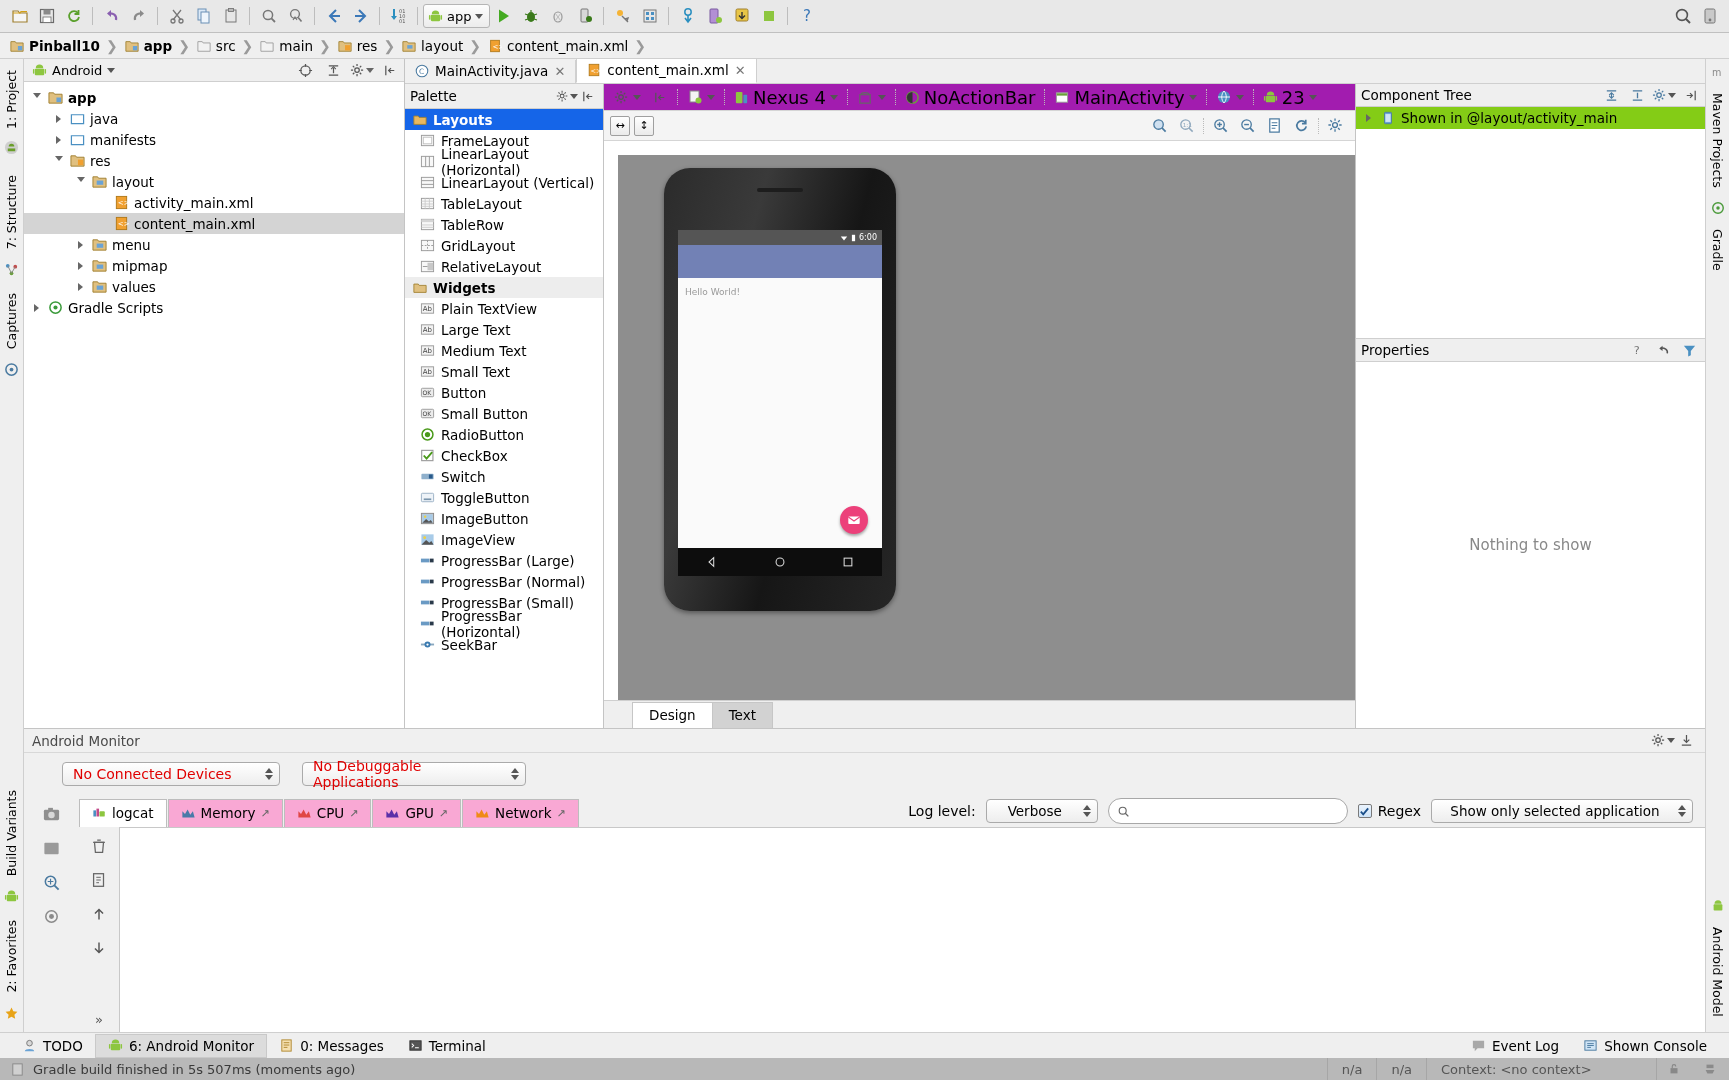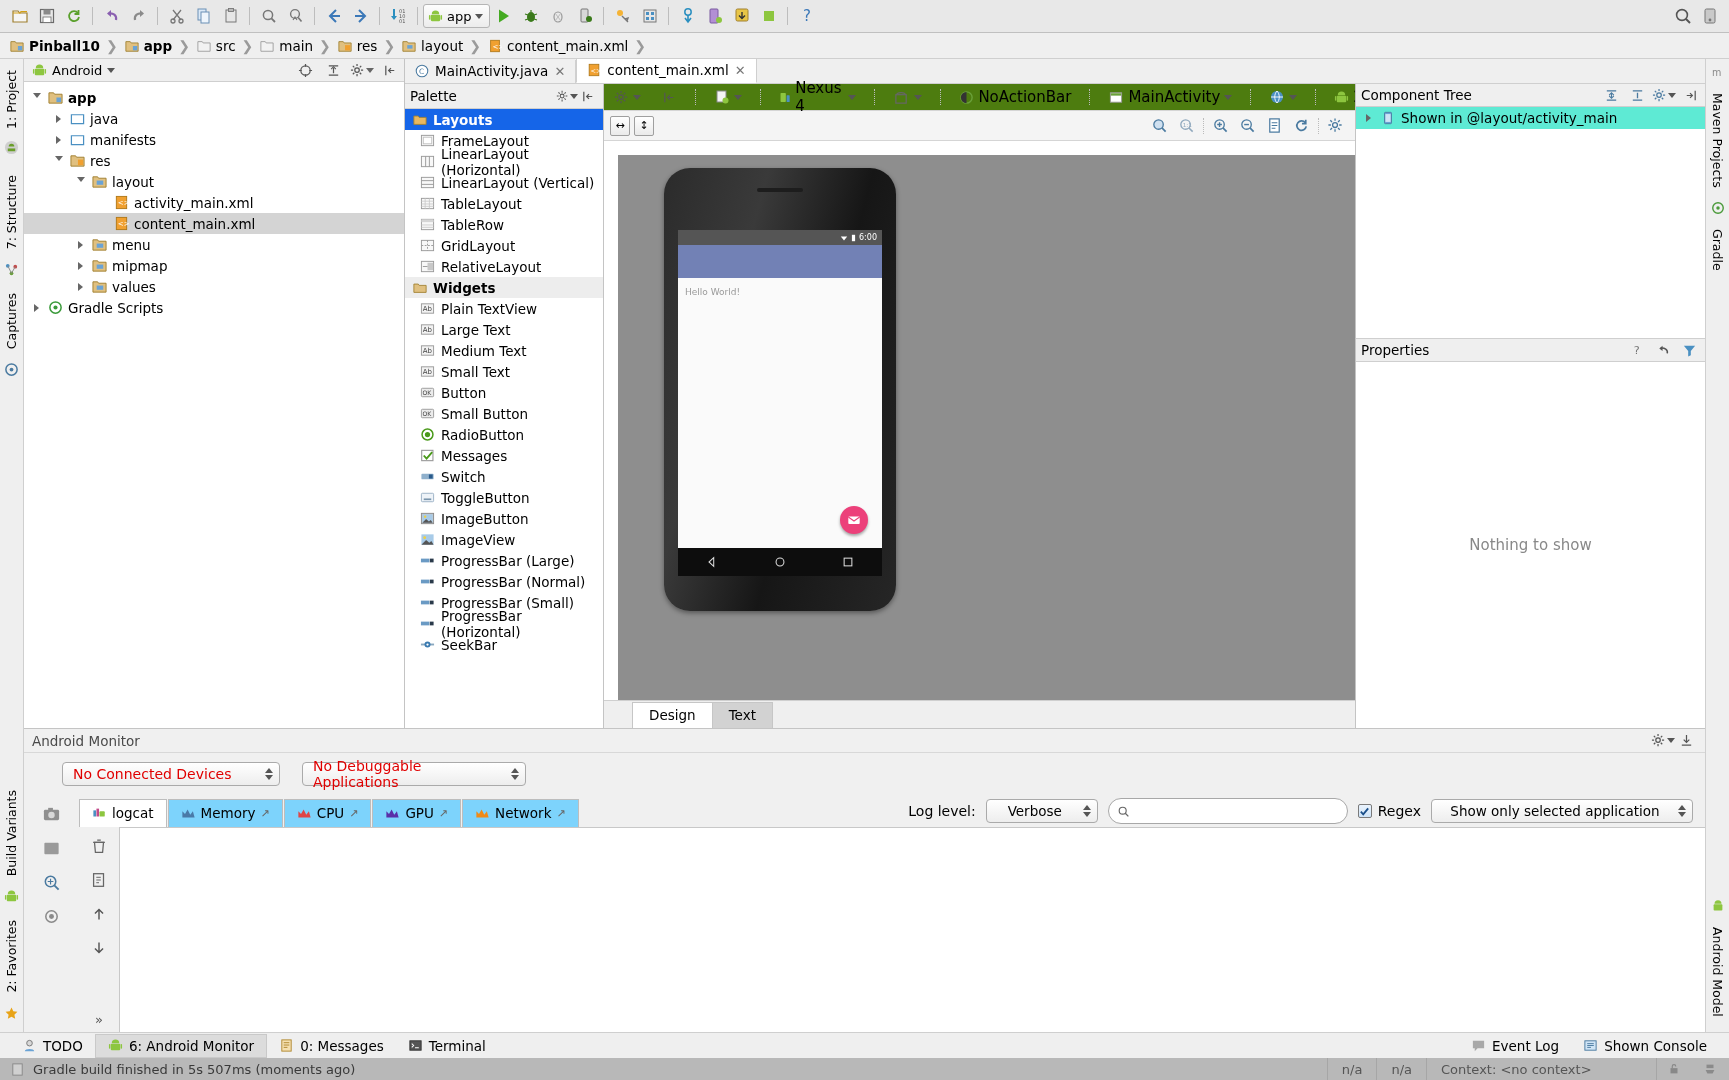--- a/index.html
+++ b/index.html
@@ -92,22 +92,22 @@
     display:flex; align-items:center; padding: 0 5px; flex: 0 0 25px; font-size: 13.5px;}
   .pal-list { flex: 1; overflow: hidden; }
   .pal-cat { height: 21px; display:flex; align-items:center; gap:6px; padding-left: 8px;
      font-weight: bold; font-size: 13.5px; }
   .pal-cat.sel { background: #1565e8; color:#fff; }
   .pal-cat.plain { background: #ededed; }
   .pal-item { height: 21px; display:flex; align-items:center; gap:6px; padding-left: 15px; font-size:13.5px; }
 
   
   .design { flex: 1; display: flex; flex-direction: column; min-width: 0; background:#fff; }
-  .design-tb { height: 27px; background: #4d7c0f; border-bottom: 1px solid #d5d5d5;
-     display:flex; align-items:center; gap: 9px; padding: 0 4px; flex: 0 0 27px; font-size:15px;}
+  .design-tb { height: 27px; background: #a21caf; border-bottom: 1px solid #d5d5d5;
+     display:flex; align-items:center; gap: 0; padding: 0 4px; flex: 0 0 27px; font-size:18px;}
   .dtb-item { display:flex; align-items:center; gap:4px; padding: 0 6px; height: 21px; }
   .dtb-sep { width:1px; height:16px; background:#c5c5c5; margin: 0 3px; border-left: 1px dotted #bbb; background: none; }
   .design-tb2 { height: 30px; background: #f4f4f4; border-bottom: 1px solid #d5d5d5;
      display:flex; align-items:center; padding: 0 6px; flex: 0 0 30px; }
   .sq-btn { width:20px;height:20px;border:1px solid #9f9f9f;border-radius:2px;background:linear-gradient(#fff,#eaeaea);
      display:flex;align-items:center;justify-content:center;margin-right:4px;font-size:11px;}
   .canvas { flex: 1; background: #fff; position: relative; padding: 14px 0 0 14px; overflow: hidden;}
   .canvas-inner { width: 100%; height: 100%; background: #8e8e8e; position: relative; }
   .tabs-bottom { height: 28px; background: #efefef; border-top: 1px solid #cfcfcf;
      display:flex; align-items:flex-end; padding-left: 28px; flex: 0 0 28px; }
@@ -159,21 +159,21 @@
   .spin i.dn { border-top:5px solid #555; }
 
   .mon-main { flex: 1; display:flex; min-height: 0; }
   .mon-gutter { width: 55px; flex: 0 0 55px; background:#f0f0f0; display:flex; flex-direction:column;
      align-items:center; padding-top: 6px; gap: 8px; }
   .g-btn { width: 26px; height: 26px; display:flex; align-items:center; justify-content:center;
      border:1px solid transparent; border-radius:3px;}
   .mon-content { flex: 1; display:flex; flex-direction:column; min-width:0; }
   .lc-tabs { height: 32px; display:flex; align-items:flex-end; flex: 0 0 32px; background:#f0f0f0; }
   .lc-tab { display:flex; align-items:center; gap:5px; padding: 5px 12px 6px; font-size:13.5px;
-     background:#7dd3fc; border:1px solid #bdbdbd; border-bottom:none; margin-right:1px; }
+     background:#f9a8d4; border:1px solid #bdbdbd; border-bottom:none; margin-right:1px; }
   .lc-tab.active { background:#fff; }
   .lc-right { flex:1; display:flex; align-items:center; justify-content:flex-end; gap: 10px; padding: 0 12px 3px 0;}
   .sel-combo { height: 24px; border:1px solid #aaa; border-radius:4px;
      background:linear-gradient(#fff,#ededed); display:flex; align-items:center; gap:10px;
      padding: 0 6px 0 10px; font-size:13.5px; }
   .search-pill { height: 26px; width: 240px; border:1px solid #a8a8a8; border-radius: 13px; background:#fff;
      display:flex; align-items:center; padding: 0 8px; gap:5px; }
   .cbx { width:14px;height:14px;border:1px solid #7a7a7a;border-radius:2px;
      background:linear-gradient(#eaf3fd,#cfe4f8); display:flex;align-items:center;justify-content:center;}
   .log-area { flex: 1; background:#fff; border-top:1px solid #c8c8c8; border-left:1px solid #c8c8c8;}
@@ -854,21 +854,21 @@
                     </span>
                     <span>RadioButton</span>
                   </div>
                   <div class="pal-item">
                     <span style="display: flex;">
                       <svg width="15" height="15" viewBox="0 0 16 16">
                         <rect x="1.8" y="2.5" width="12" height="11" fill="#fff" stroke="#9a9a9a" stroke-width="1.2"></rect>
                         <path d="M4 8l3 3.4 6-7" fill="none" stroke="#4a9a1a" stroke-width="2"></path>
                       </svg>
                     </span>
-                    <span>Messages</span>
+                    <span>CheckBox</span>
                   </div>
                   <div class="pal-item">
                     <span style="display: flex;">
                       <svg width="15" height="15" viewBox="0 0 16 16">
                         <rect x="1.5" y="5" width="13" height="6" rx="1" fill="#8fb0cc"></rect>
                         <rect x="9.5" y="5.8" width="4" height="4.4" fill="#2a5a8a"></rect>
                       </svg>
                     </span>
                     <span>Switch</span>
                   </div>
@@ -1149,21 +1149,21 @@
                     </svg>
                   <span class="caret" style="margin-left:1px"></span>
                 </div>
                 <div class="tb-btn" style="width:20px;height:20px">
                   <svg width="15" height="15" viewBox="0 0 16 16">
                       <path d="M13 3v10M4 8h6M7.5 5.5L10 8l-2.5 2.5" fill="none" stroke="#555" stroke-width="1.3"></path>
                     </svg>
                 </div>
               </div>
               <div class="rp-body" style="flex:0 0 232px; border-bottom:1px solid #cfcfcf;">
-                <div class="ct-row" style="background:#5eead4;">
+                <div class="ct-row" style="background:#84cc16;">
                   <span class="tarrow">
                       <span class="tri"></span>
                     </span>
                   <svg width="14" height="14" viewBox="0 0 16 16">
                       <rect x="4" y="1.5" width="8" height="13" rx="1" fill="#6aa3d5" stroke="#4a7aa0" stroke-width="1"></rect>
                       <rect x="5" y="3.5" width="6" height="9" fill="#cfe4f5"></rect>
                     </svg>
                   <span>Shown in @layout/activity_main</span>
                 </div>
               </div>

